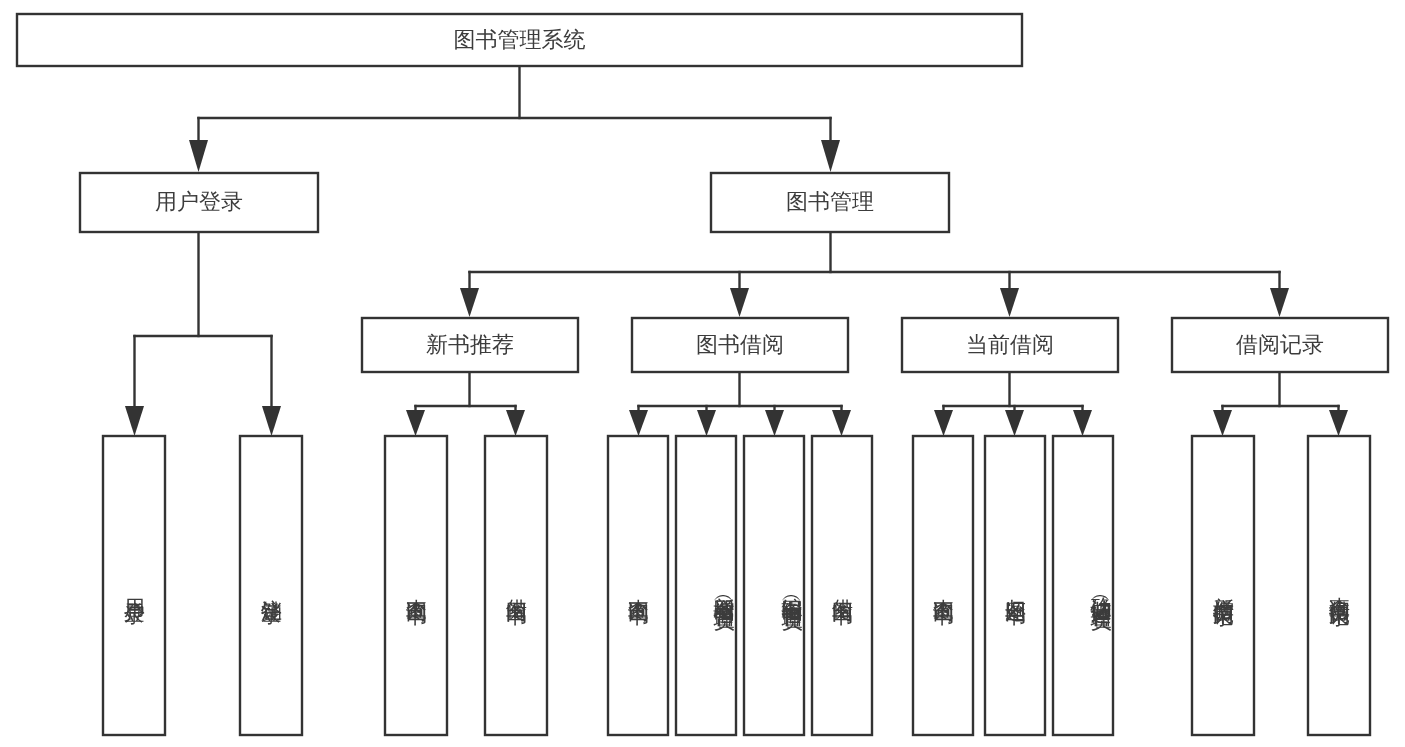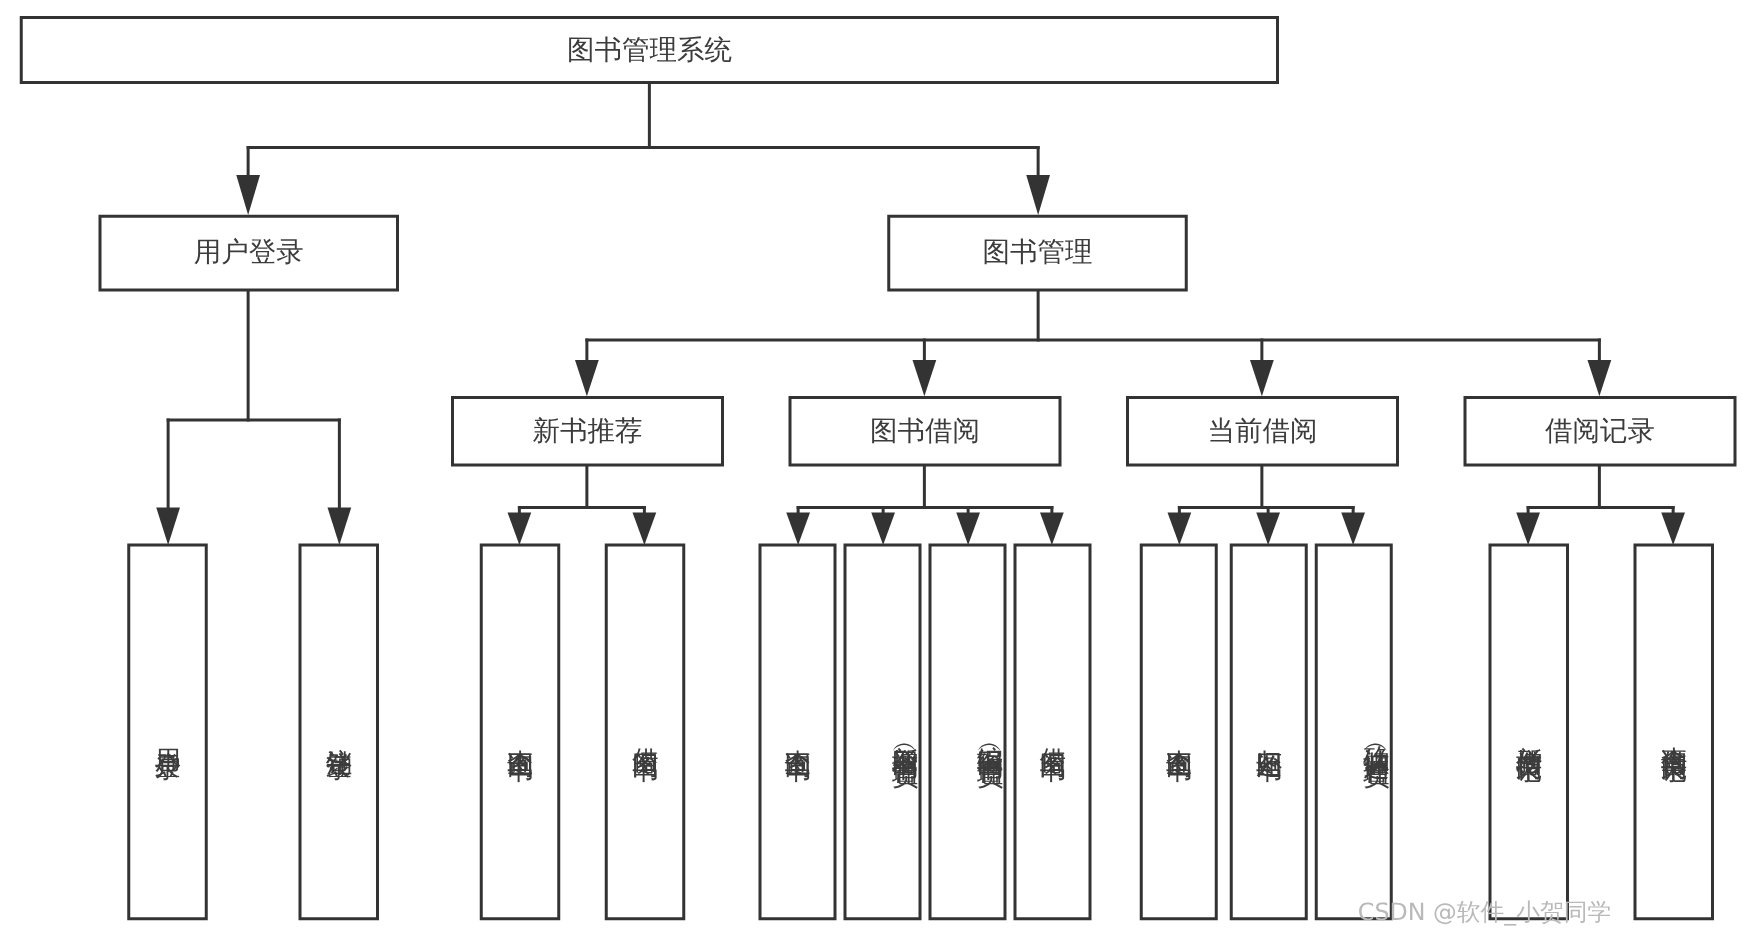--- a/index.html
+++ b/index.html
@@ -234,15 +234,14 @@
   <div class="leaf-label centered" style="left:913px; top:436px; width:60px; height:299px;">查询图书</div>
 
   <div class="leaf-label centered" style="left:985px; top:436px; width:60px; height:299px;">归还图书</div>
 
   <div class="leaf-label" style="left:1053px; top:443px; width:60px; height:292px;">确认归还（管理员）</div>
 
   <div class="leaf-label centered" style="left:1192px; top:436px; width:62px; height:299px;">新增借阅记录</div>
 
   <div class="leaf-label centered" style="left:1308px; top:436px; width:62px; height:299px;">查询借阅记录</div>
 
-  <div class="watermark">CSDN @软件_小贺同学</div>
 
 </div>
 
 </body></html>

